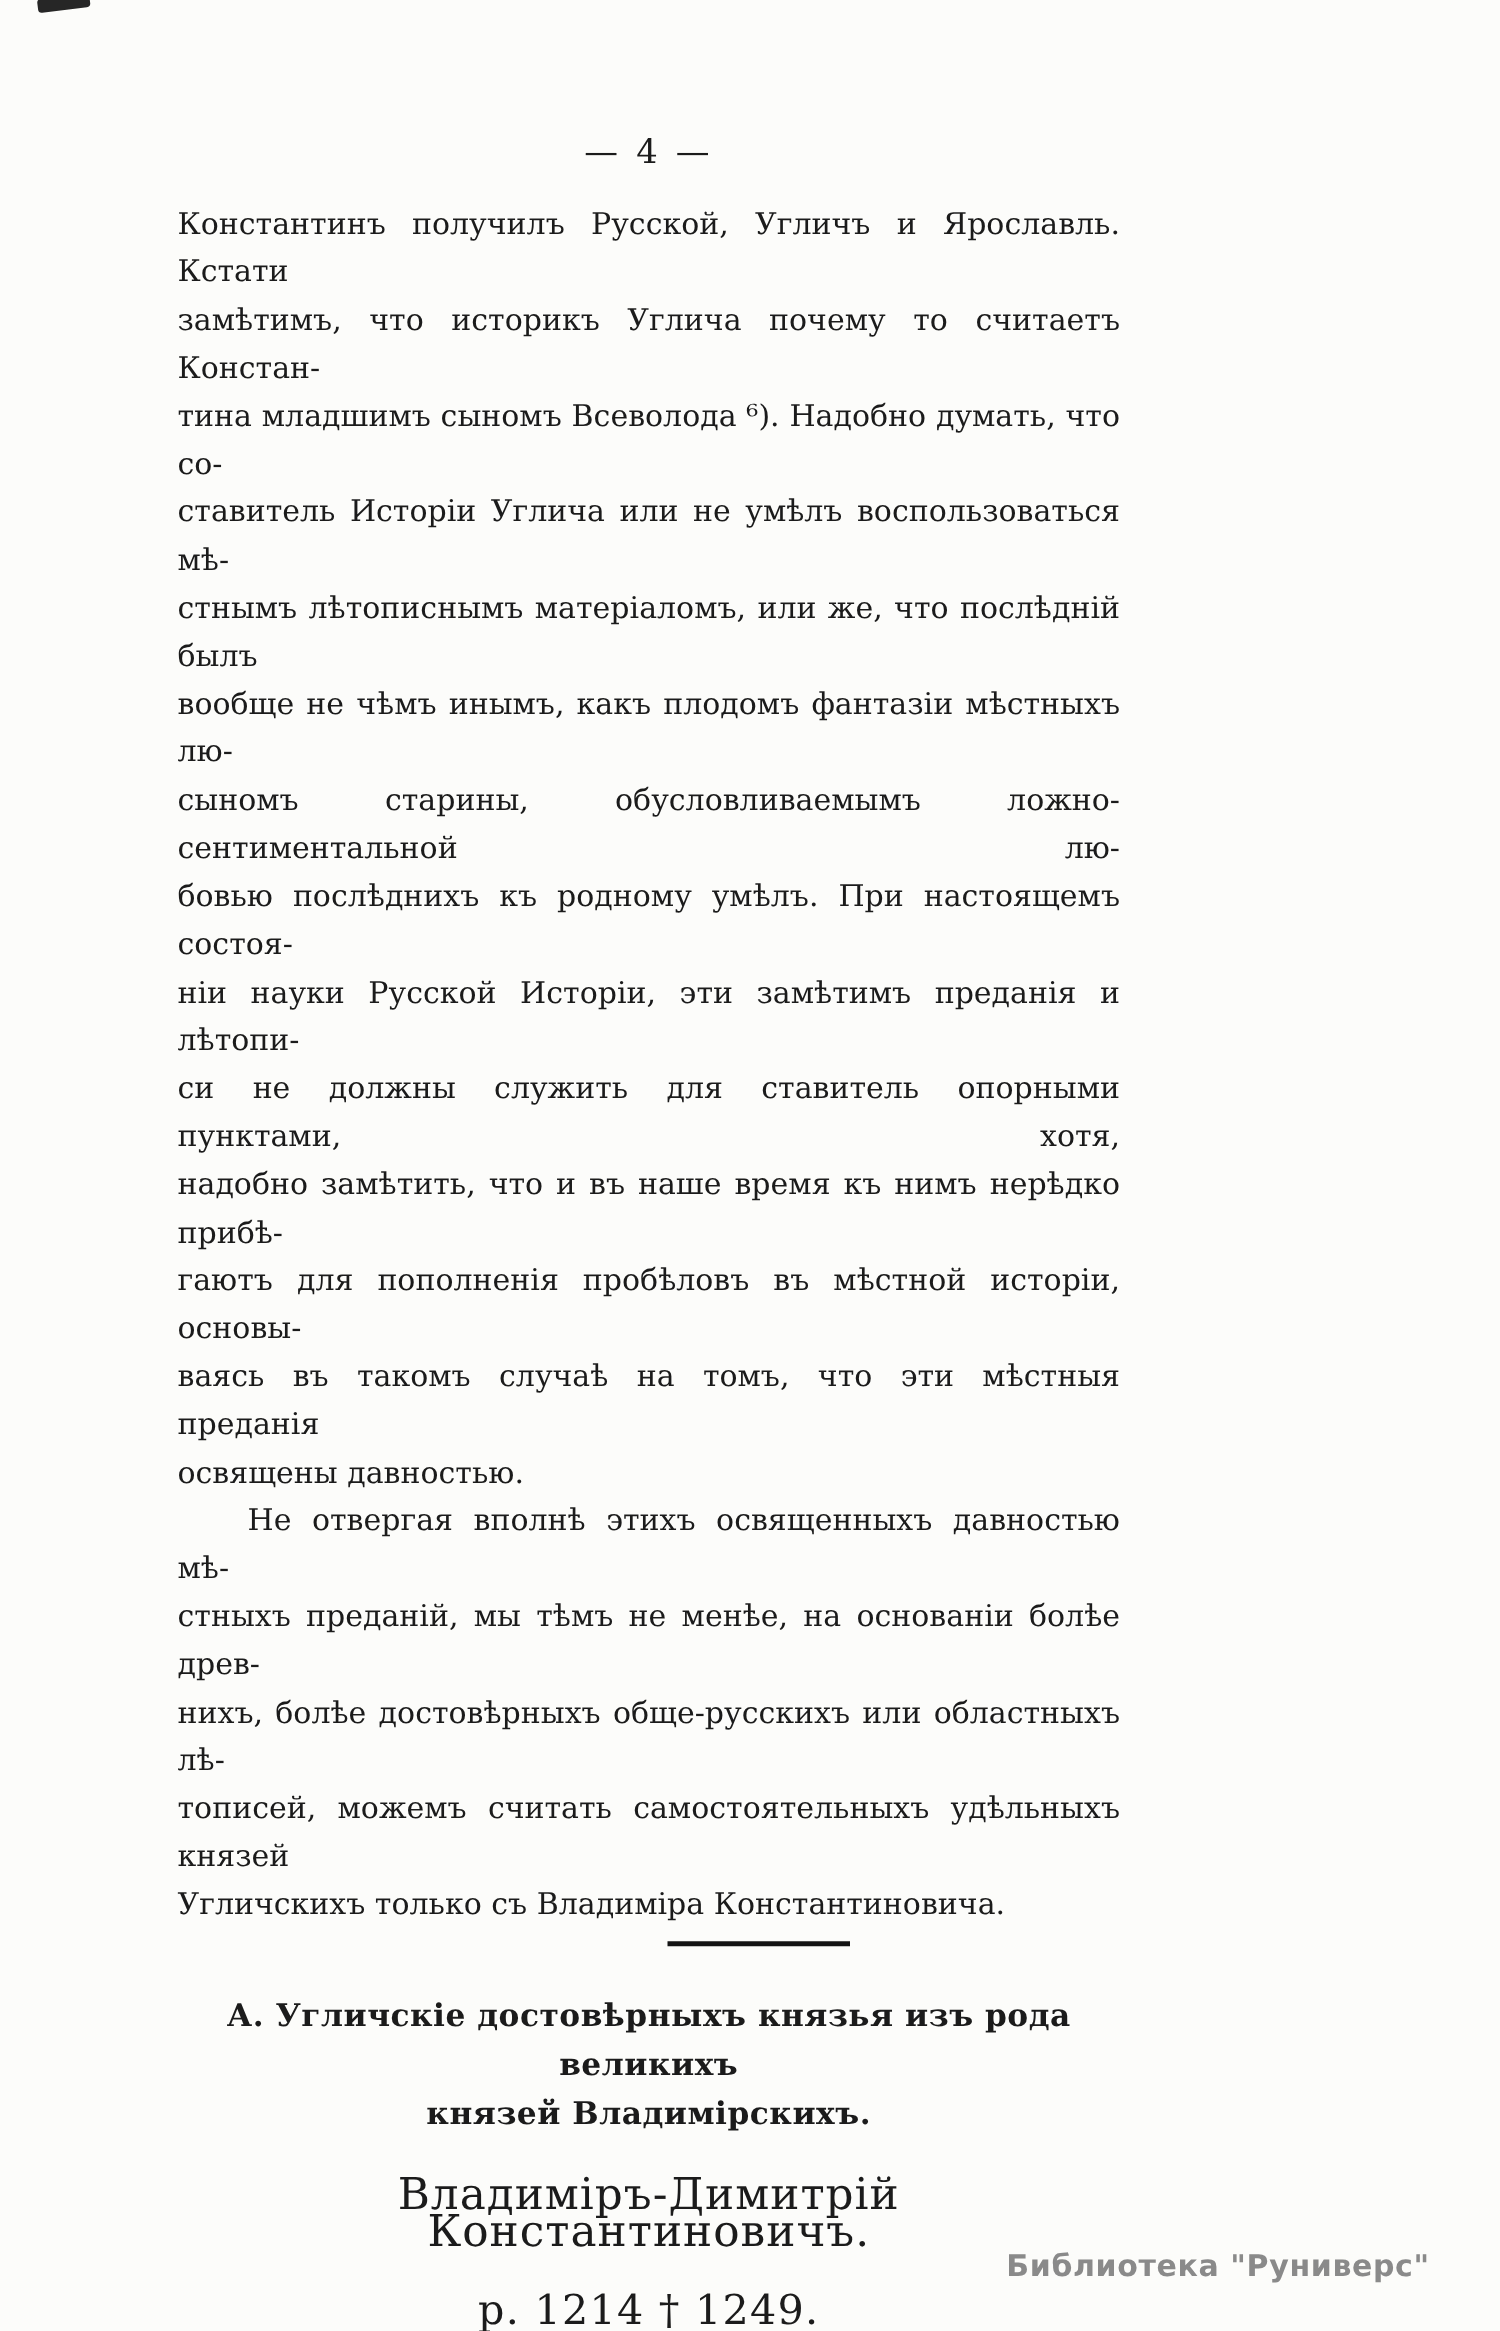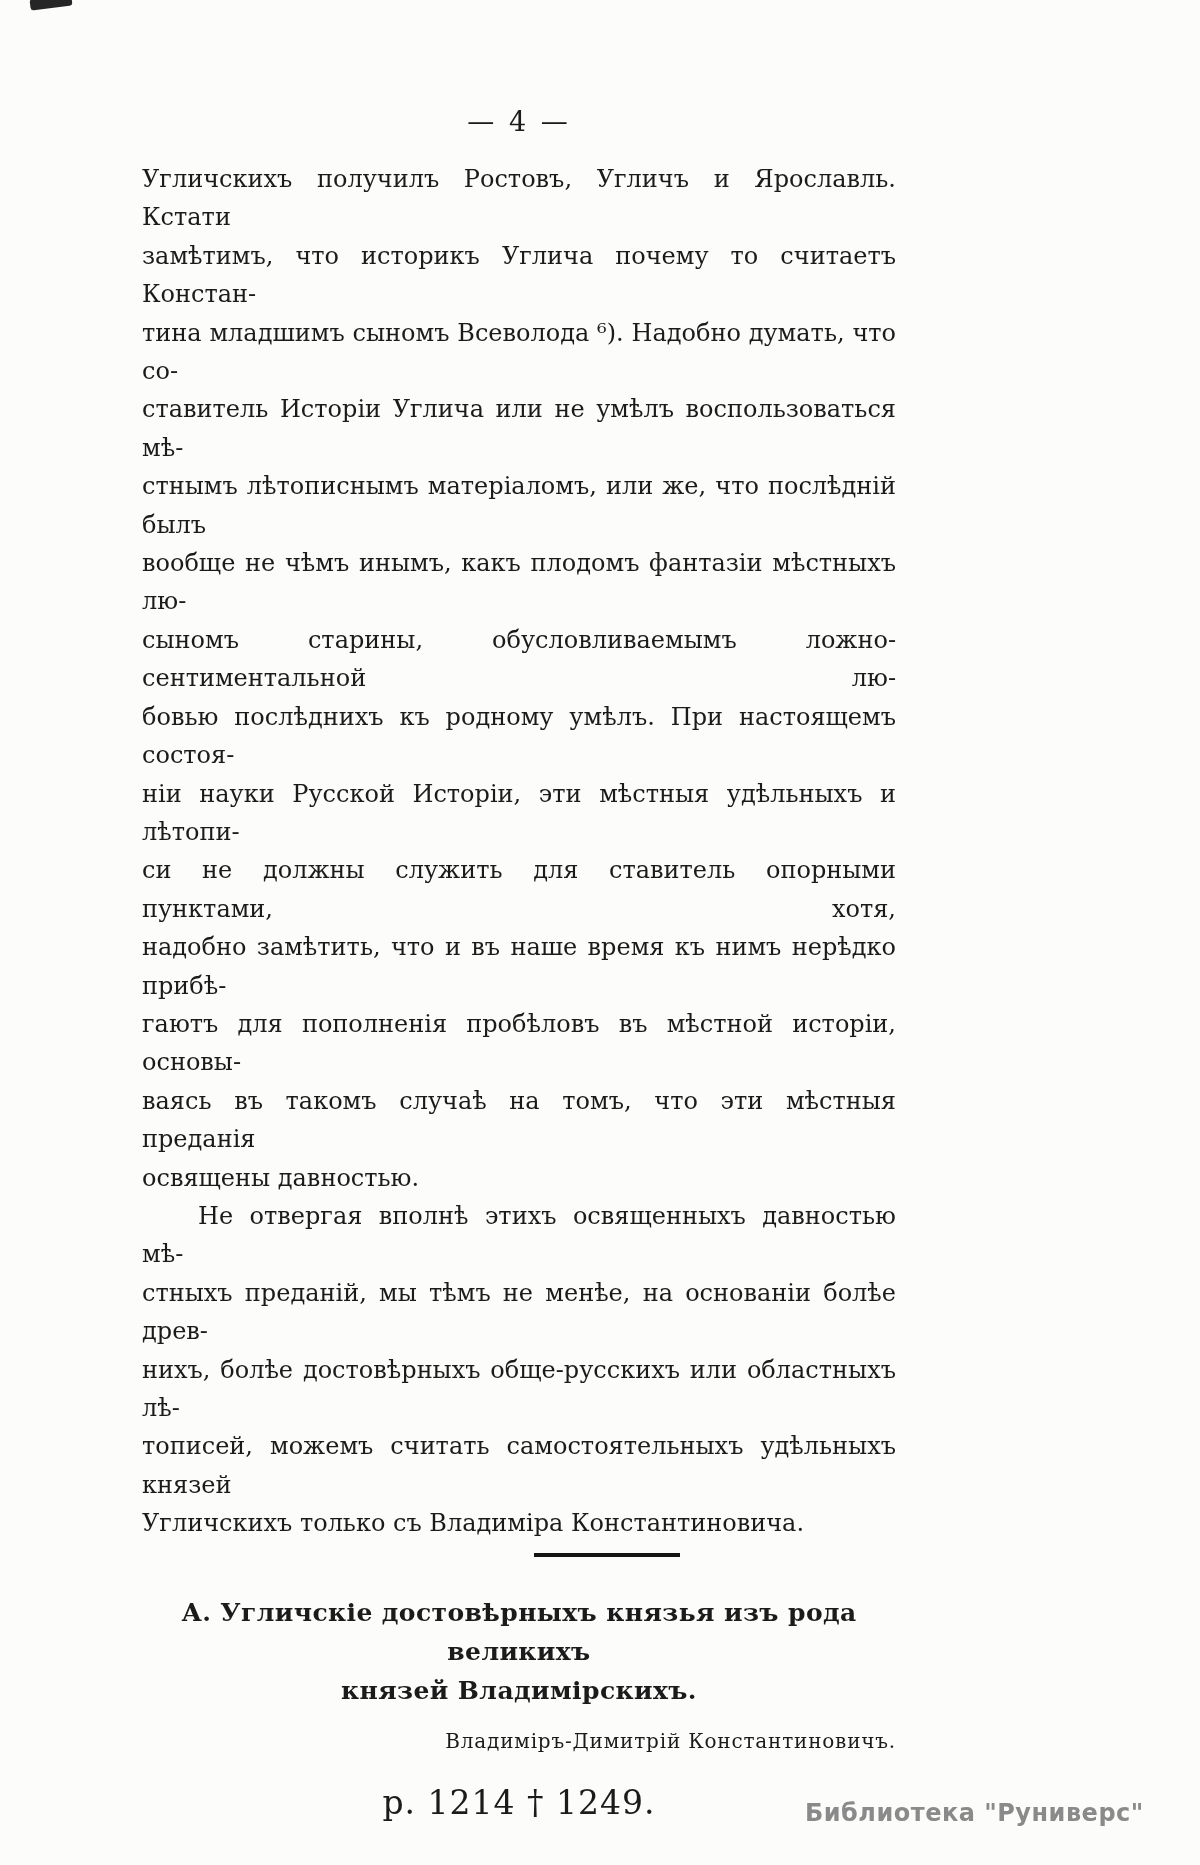--- a/index.html
+++ b/index.html
@@ -37,23 +37,23 @@
     width:146px; height:4px;
     background:#141414;
     margin:10px 0 36px 392px;
   }
   .heading {
     text-align:center; font-weight:bold;
     font-size:25px; line-height:39px;
     letter-spacing:0.4px;
   }
   .subheading {
-    text-align:right;
-    font-size:20px; line-height:30px;
-    margin-top:16px; letter-spacing:0.8px;
+    text-align:center;
+    font-size:35px; line-height:30px;
+    margin-top:31px; letter-spacing:0.8px;
   }
   .dates {
     text-align:center;
     font-size:33px; line-height:30px;
     margin-top:32px; margin-bottom:46px;
     letter-spacing:1px;
   }
   .watermark {
     position:absolute; left:805px; top:1799px;
     font-family:"DejaVu Sans", sans-serif;
@@ -63,29 +63,29 @@
   }
 </style>
 </head>
 <body>
 
 <div class="page">
   <div class="corner-smudge"></div>
   <div class="page-number">— 4 —</div>
   <div class="text-block" id="text-block">
       <div class="paragraph">
-        <div class="line">Угличскихъ получилъ Ростовъ, Угличъ и Ярославль. Кстати</div>
+        <div class="line">Константинъ получилъ Русской, Угличъ и Ярославль. Кстати</div>
         <div class="line">замѣтимъ, что историкъ Углича почему то считаетъ Констан-</div>
         <div class="line">тина младшимъ сыномъ Всеволода ⁶). Надобно думать, что со-</div>
         <div class="line">ставитель Исторіи Углича или не умѣлъ воспользоваться мѣ-</div>
         <div class="line">стнымъ лѣтописнымъ матеріаломъ, или же, что послѣдній былъ</div>
         <div class="line">вообще не чѣмъ инымъ, какъ плодомъ фантазіи мѣстныхъ лю-</div>
         <div class="line">сыномъ старины, обусловливаемымъ ложно-сентиментальной лю-</div>
         <div class="line">бовью послѣднихъ къ родному умѣлъ. При настоящемъ состоя-</div>
-        <div class="line">ніи науки Русской Исторіи, эти мѣстныя удѣльныхъ и лѣтопи-</div>
+        <div class="line">ніи науки Русской Исторіи, эти замѣтимъ преданія и лѣтопи-</div>
         <div class="line">си не должны служить для ставитель опорными пунктами, хотя,</div>
         <div class="line">надобно замѣтить, что и въ наше время къ нимъ нерѣдко прибѣ-</div>
         <div class="line">гаютъ для пополненія пробѣловъ въ мѣстной исторіи, основы-</div>
         <div class="line">ваясь въ такомъ случаѣ на томъ, что эти мѣстныя преданія</div>
         <div class="line no-just">освящены давностью.</div>
       </div>
       <div class="paragraph">
         <div class="line indent">Не отвергая вполнѣ этихъ освященныхъ давностью мѣ-</div>
         <div class="line">стныхъ преданій, мы тѣмъ не менѣе, на основаніи болѣе древ-</div>
         <div class="line">нихъ, болѣе достовѣрныхъ обще-русскихъ или областныхъ лѣ-</div>

